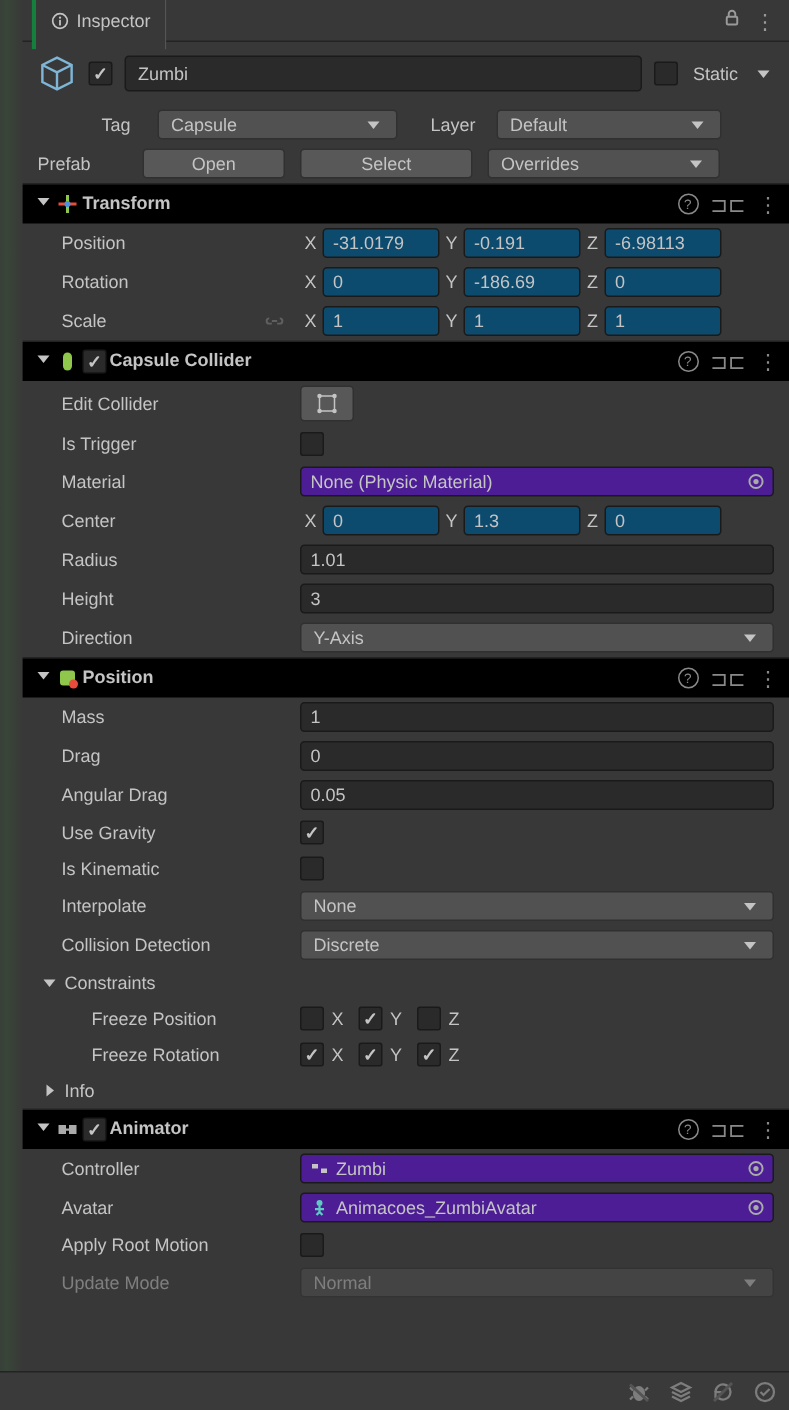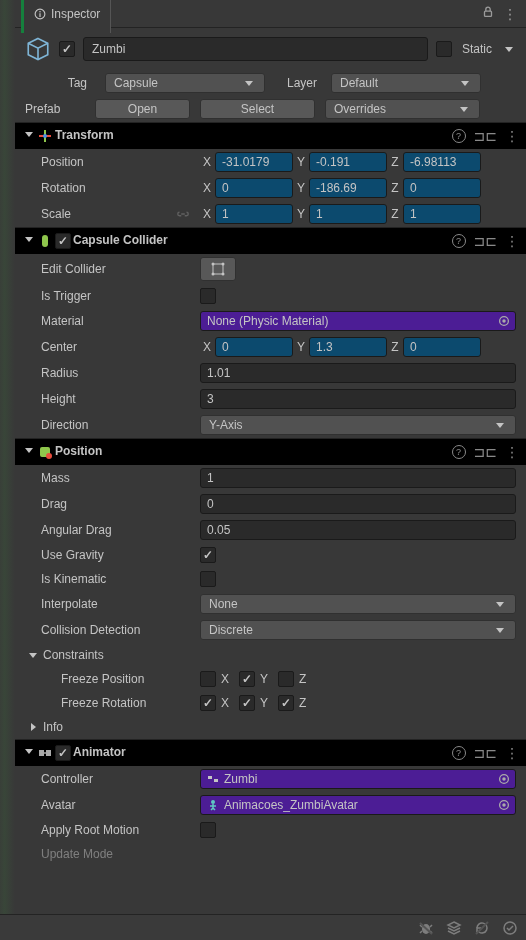--- a/index.html
+++ b/index.html
@@ -355,20 +355,24 @@
             <circle cx="8" cy="8" r="2" fill="#aaa"></circle>
           </svg>
     </div>
   </div>
   <div class="prop-row">
     <span class="prop-label">Apply Root Motion</span>
     <span class="checkbox"></span>
   </div>
   <div class="prop-row" style="opacity:0.5">
     <span class="prop-label">Update Mode</span>
+    <div class="dropdown full-dd">
+          <span>Normal</span>
+          <span class="dropdown-arrow arrow"></span>
+        </div>
   </div>
 </div>
 
 </div>
 
 <div class="footer">
   <svg class="footer-icon" viewBox="0 0 16 16">
       <ellipse cx="8" cy="9" rx="4" ry="5" fill="#aaa"></ellipse>
       <path d="M4 7 L2 5 M12 7 L14 5 M4 11 L2 13 M12 11 L14 13" stroke="#aaa" stroke-width="1.5"></path>
       <line x1="2" y1="3" x2="14" y2="14" stroke="#666" stroke-width="2"></line>

